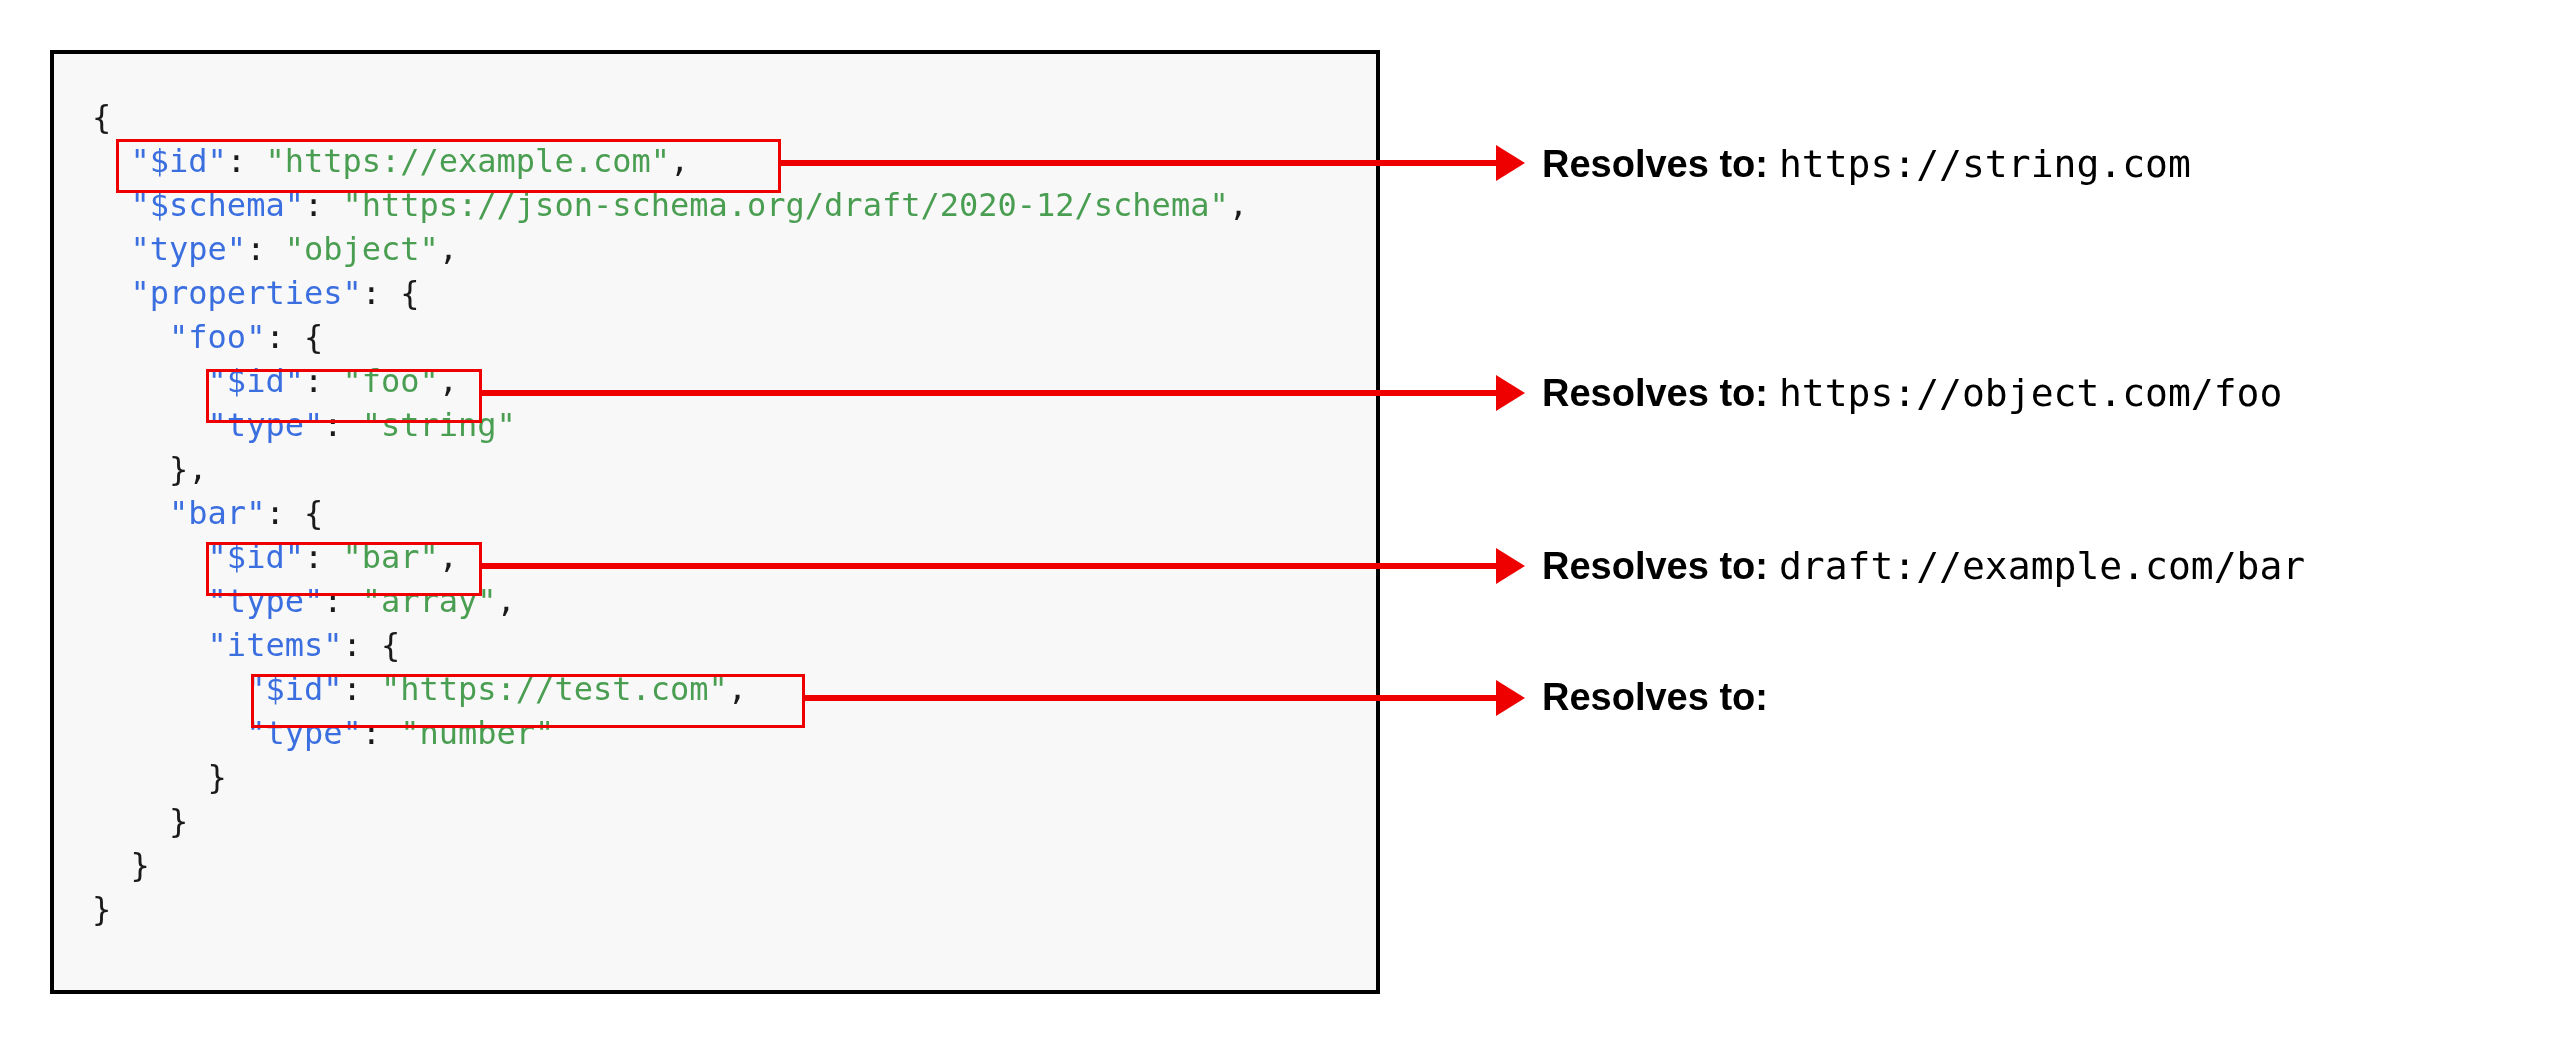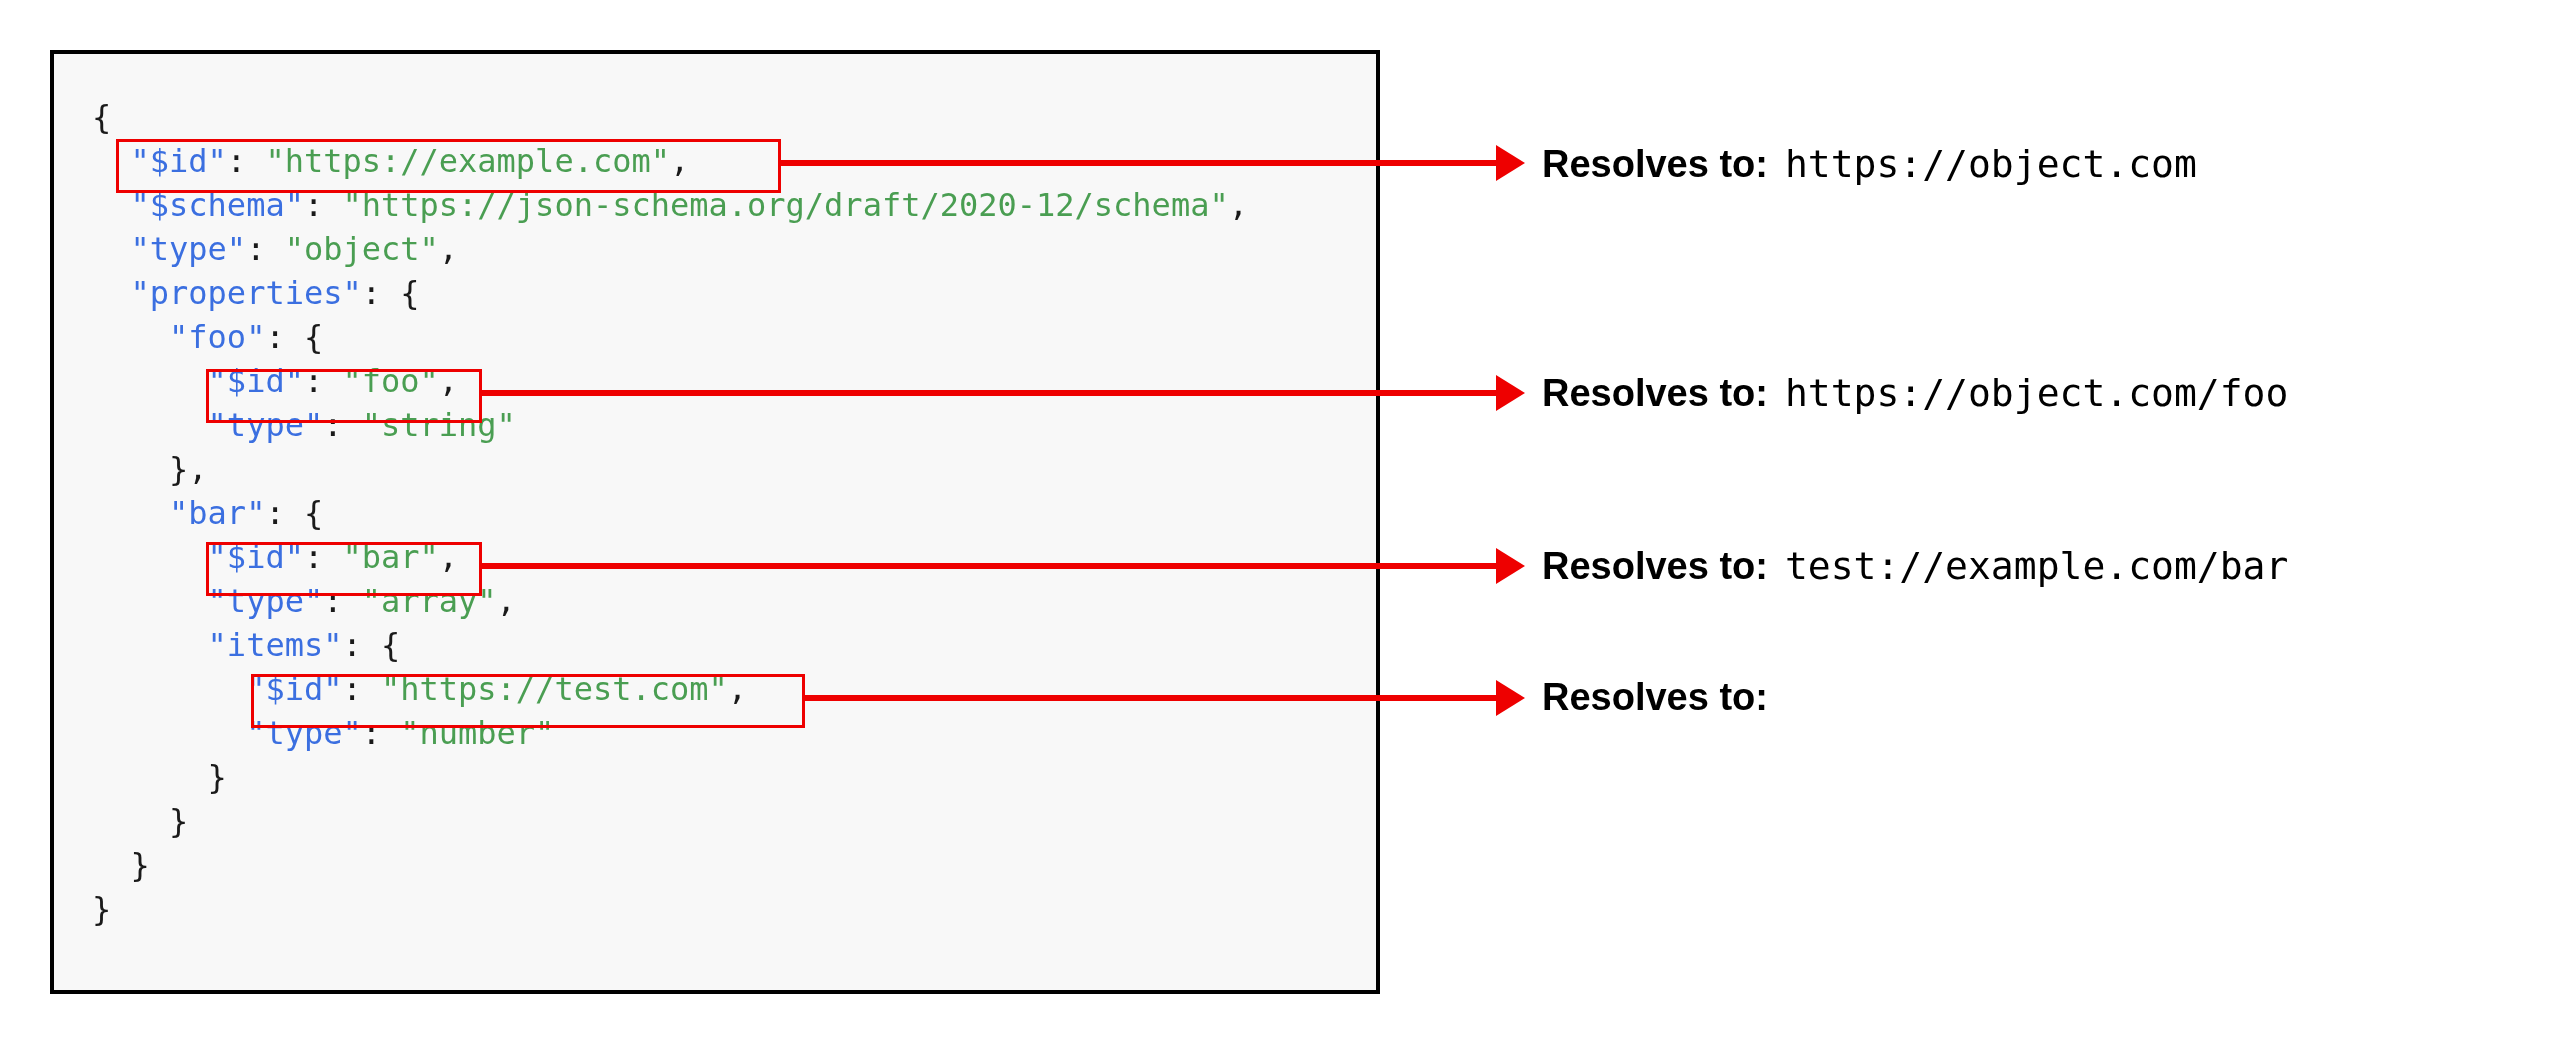--- a/index.html
+++ b/index.html
@@ -78,21 +78,21 @@
     position: absolute;
     white-space: nowrap;
     display: flex;
     align-items: baseline;
   }
   .resolve-label {
     font-family: "Liberation Sans", sans-serif;
     font-weight: bold;
     font-size: 38px;
     color: #000000;
-    margin-right: 17px;
+    margin-right: 11px;
   }
   .resolve-url {
     font-family: "DejaVu Sans Mono", "Liberation Mono", monospace;
     font-size: 38px;
     color: #000000;
   }
 </style>
 </head>
 <body>
 
@@ -112,27 +112,27 @@
     <div class="arrow-line" style="left: 482px; top: 390px; width: 1014px;"></div>
     <div class="arrow-head" style="left: 1496px; top: 375px;"></div>
     <div class="arrow-line" style="left: 482px; top: 563px; width: 1014px;"></div>
     <div class="arrow-head" style="left: 1496px; top: 548px;"></div>
     <div class="arrow-line" style="left: 805px; top: 695px; width: 691px;"></div>
     <div class="arrow-head" style="left: 1496px; top: 680px;"></div>
   </div>
 <div id="annotation-layer">
     <div class="resolve-row" style="left: 1542px; top: 142px;">
       <span class="resolve-label">Resolves to:</span>
-      <span class="resolve-url">https://object.com</span>
+      <span class="resolve-url">https://string.com</span>
     </div>
     <div class="resolve-row" style="left: 1542px; top: 371px;">
       <span class="resolve-label">Resolves to:</span>
       <span class="resolve-url">https://object.com/foo</span>
     </div>
     <div class="resolve-row" style="left: 1542px; top: 544px;">
       <span class="resolve-label">Resolves to:</span>
-      <span class="resolve-url">test://example.com/bar</span>
+      <span class="resolve-url">draft://example.com/bar</span>
     </div>
     <div class="resolve-row" style="left: 1542px; top: 676px;">
       <span class="resolve-label">Resolves to:</span>
     </div>
   </div>
 
 
 </body></html>

